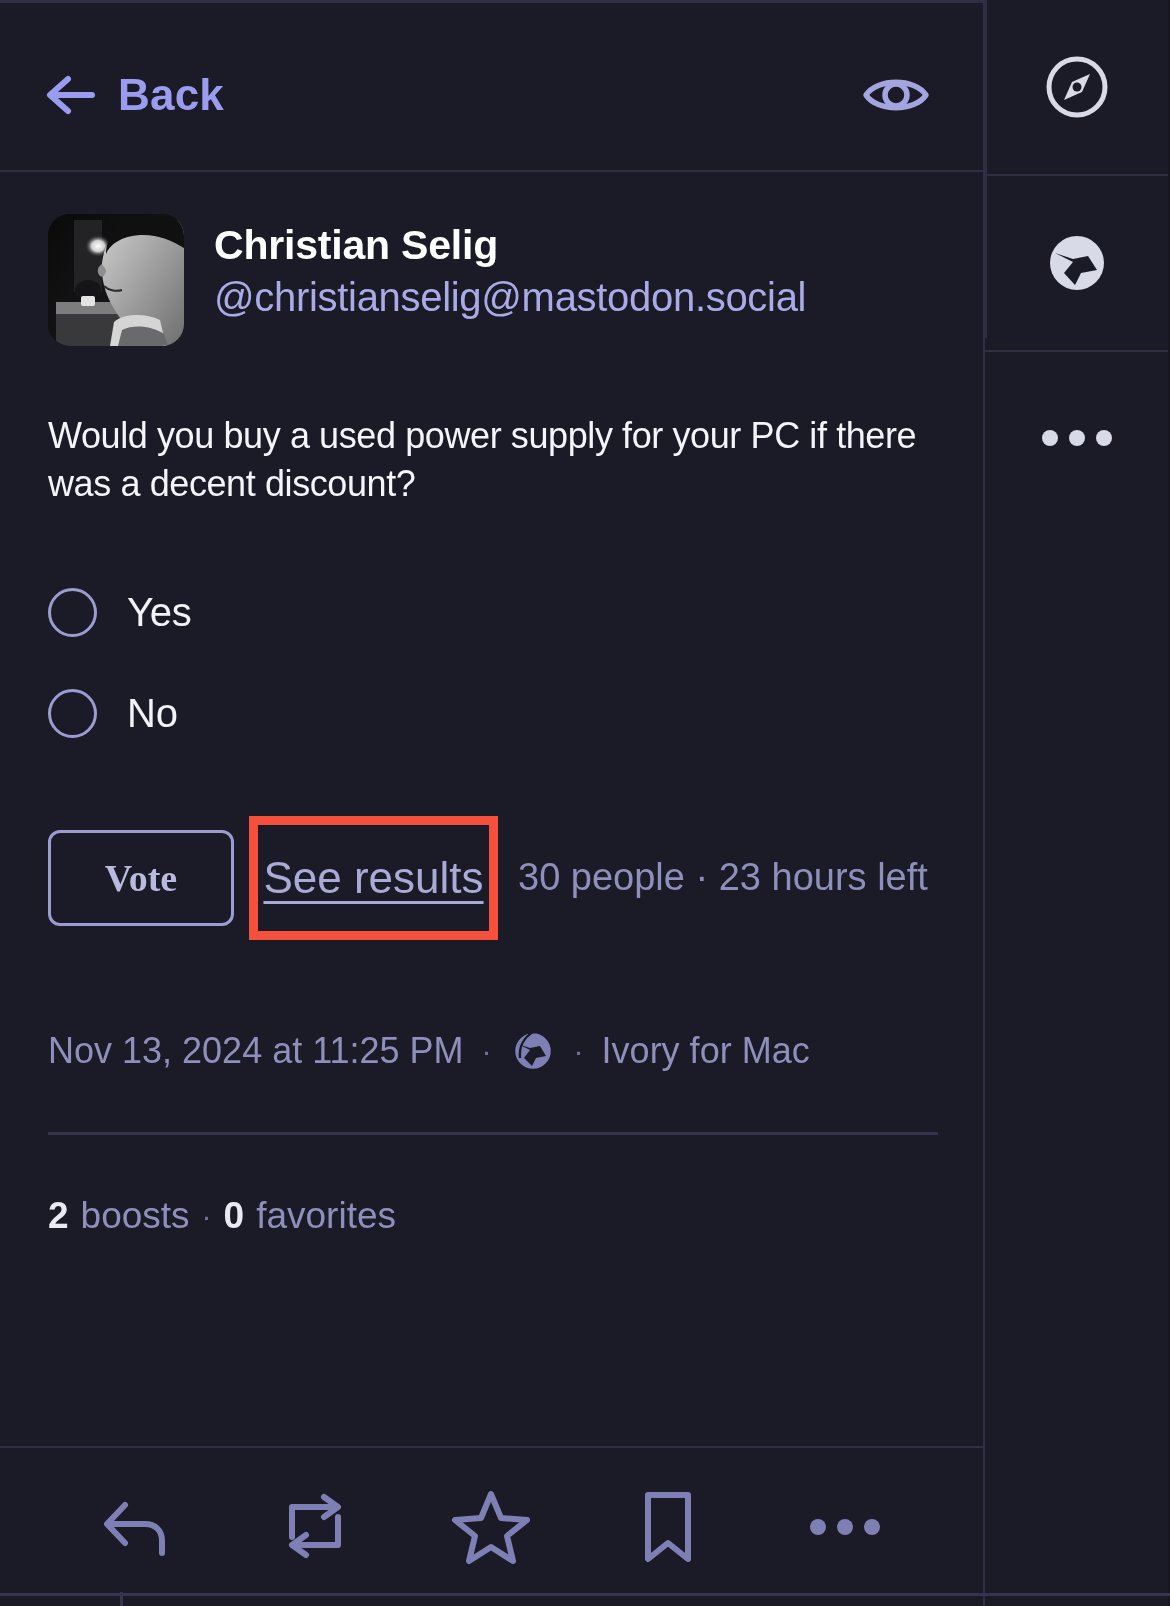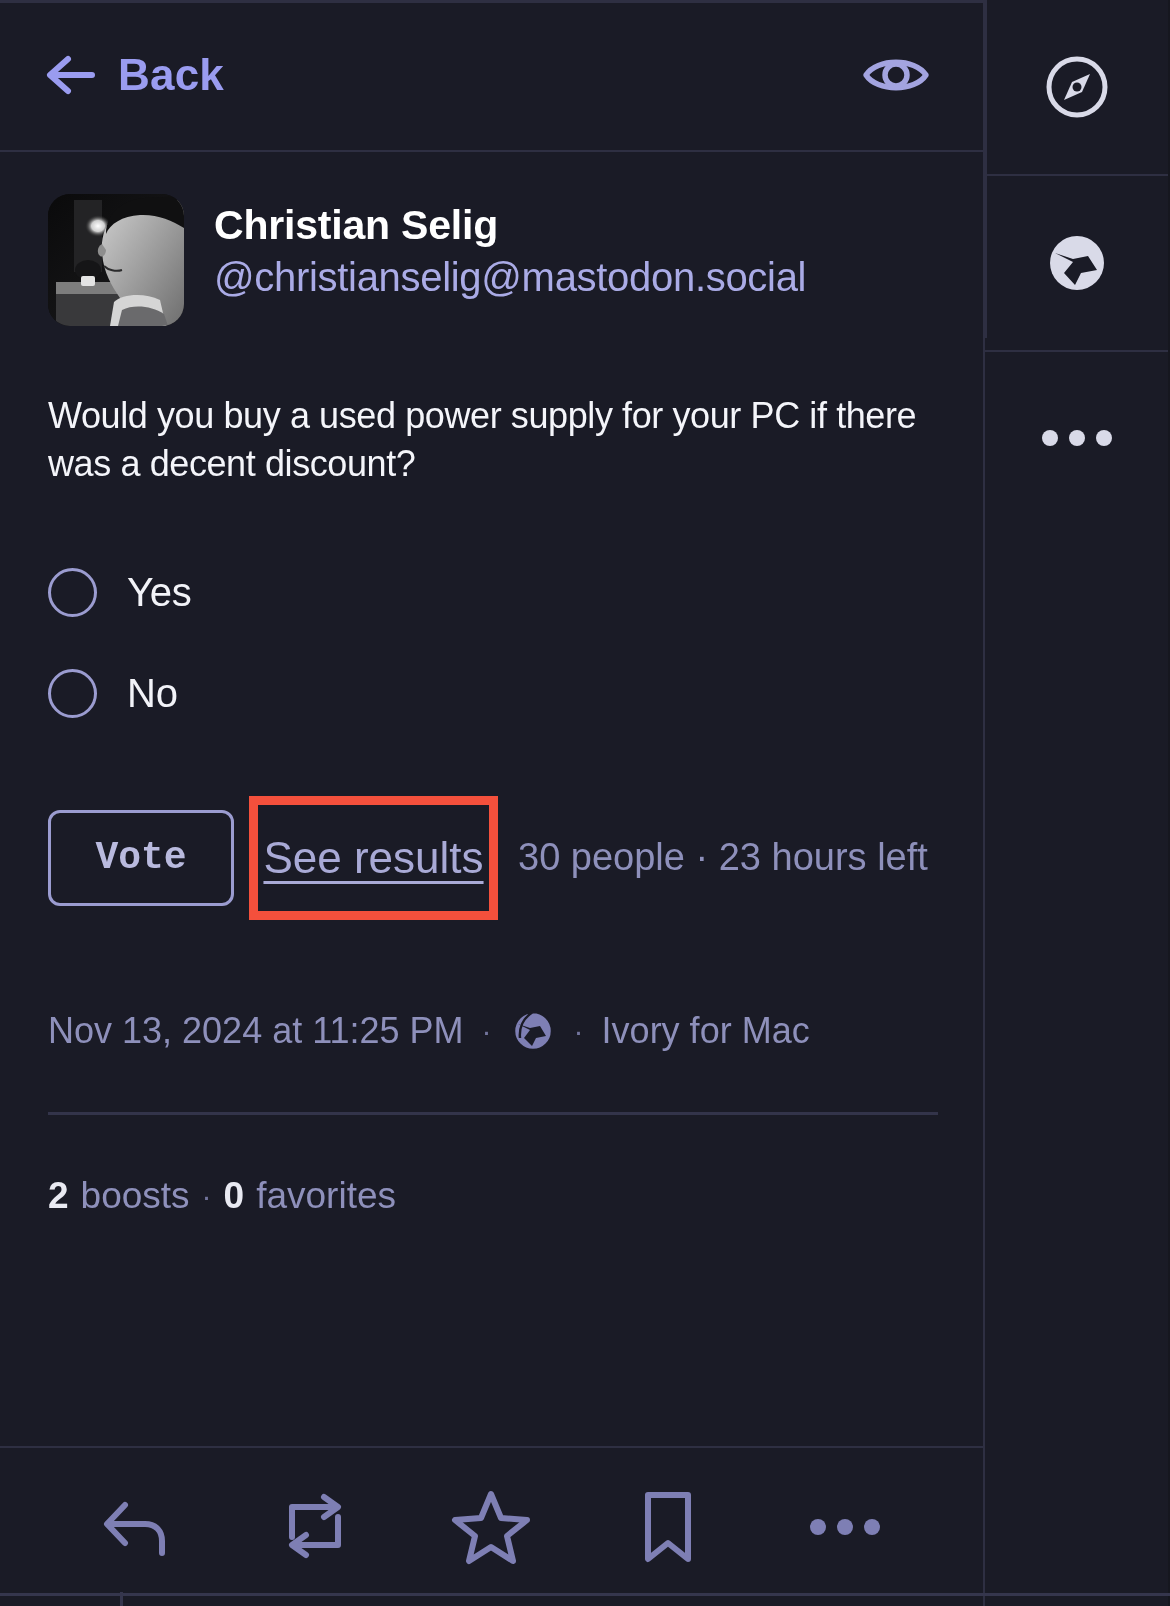--- a/index.html
+++ b/index.html
@@ -41,20 +41,21 @@
 
   
   .navbar {
     height: 152px;
     min-height: 152px;
     border-bottom: 2px solid #2e2f42;
     display: flex;
     align-items: center;
     padding: 0 52px 0 44px;
     position: relative;
+    margin-top: 20px;
   }
   .back-btn {
     display: flex;
     align-items: center;
     gap: 22px;
     cursor: pointer;
   }
   .back-arrow { width: 52px; height: 44px; display: block; }
   .back-label {
     color: #9a9cf0;
@@ -145,21 +146,21 @@
     position: relative;
     height: 96px;
   }
   .vote-btn {
     width: 186px;
     height: 96px;
     border: 3px solid #9b9cd0;
     border-radius: 12px;
     background: transparent;
     color: #b9bade;
-    font-family: Liberation Mono, monospace;
+    font-family: Liberation Serif, serif;
     font-size: 38px;
     font-weight: 700;
     display: flex;
     align-items: center;
     justify-content: center;
     cursor: pointer;
   }
   .see-results-wrap {
     position: relative;
     margin-left: 15px;

